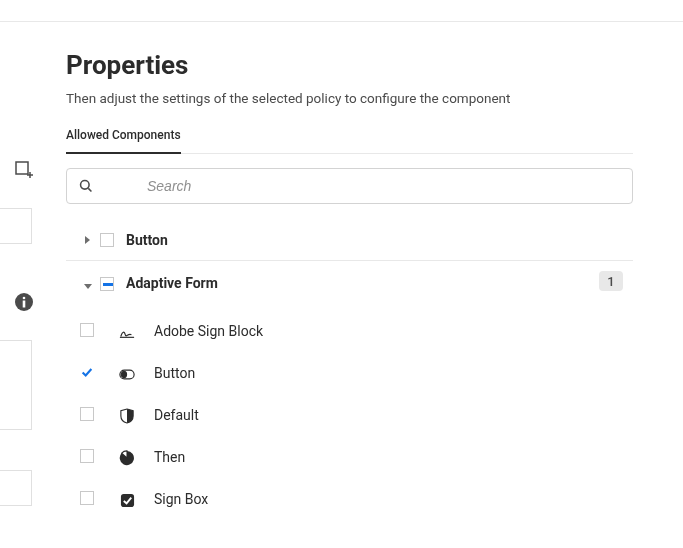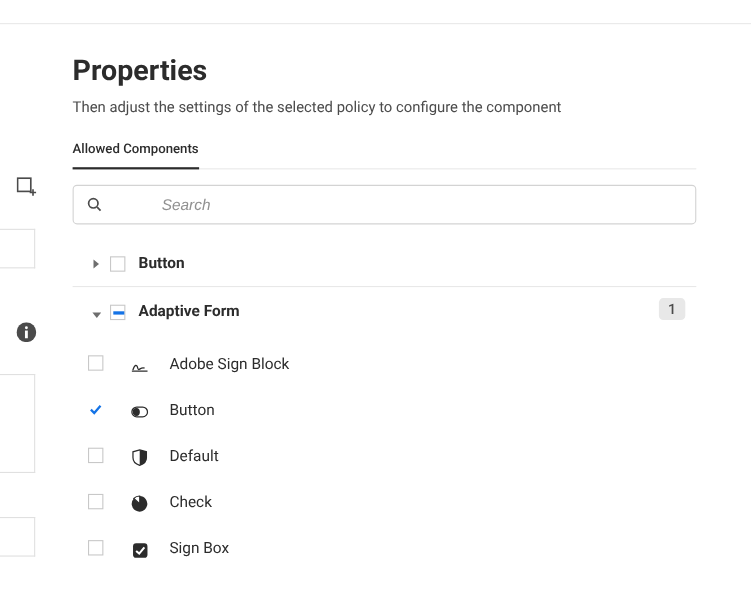--- a/index.html
+++ b/index.html
@@ -295,21 +295,21 @@
       </div>
 
       <div class="item-row">
         <span class="item-cbox"></span>
         <span class="comp-icon">
           <svg viewBox="0 0 18 18" width="16" height="16">
             <path d="M9 1 A8 8 0 1 1 3 3.5 L9 9 Z" fill="currentColor"></path>
             <path d="M9 1 A8 8 0 0 0 3 3.5 L9 9 Z" fill="#fff" stroke="currentColor" stroke-width="1.2"></path>
           </svg>
         </span>
-        <span class="item-label">Check</span>
+        <span class="item-label">Then</span>
       </div>
 
       <div class="item-row">
         <span class="item-cbox"></span>
         <span class="comp-icon">
           <svg viewBox="0 0 16 16" width="15" height="15">
             <rect x="1" y="1" width="14" height="14" rx="3" fill="currentColor"></rect>
             <path d="M4 8.5 L7 11 L12 5" fill="none" stroke="#fff" stroke-width="2"></path>
           </svg>
         </span>

